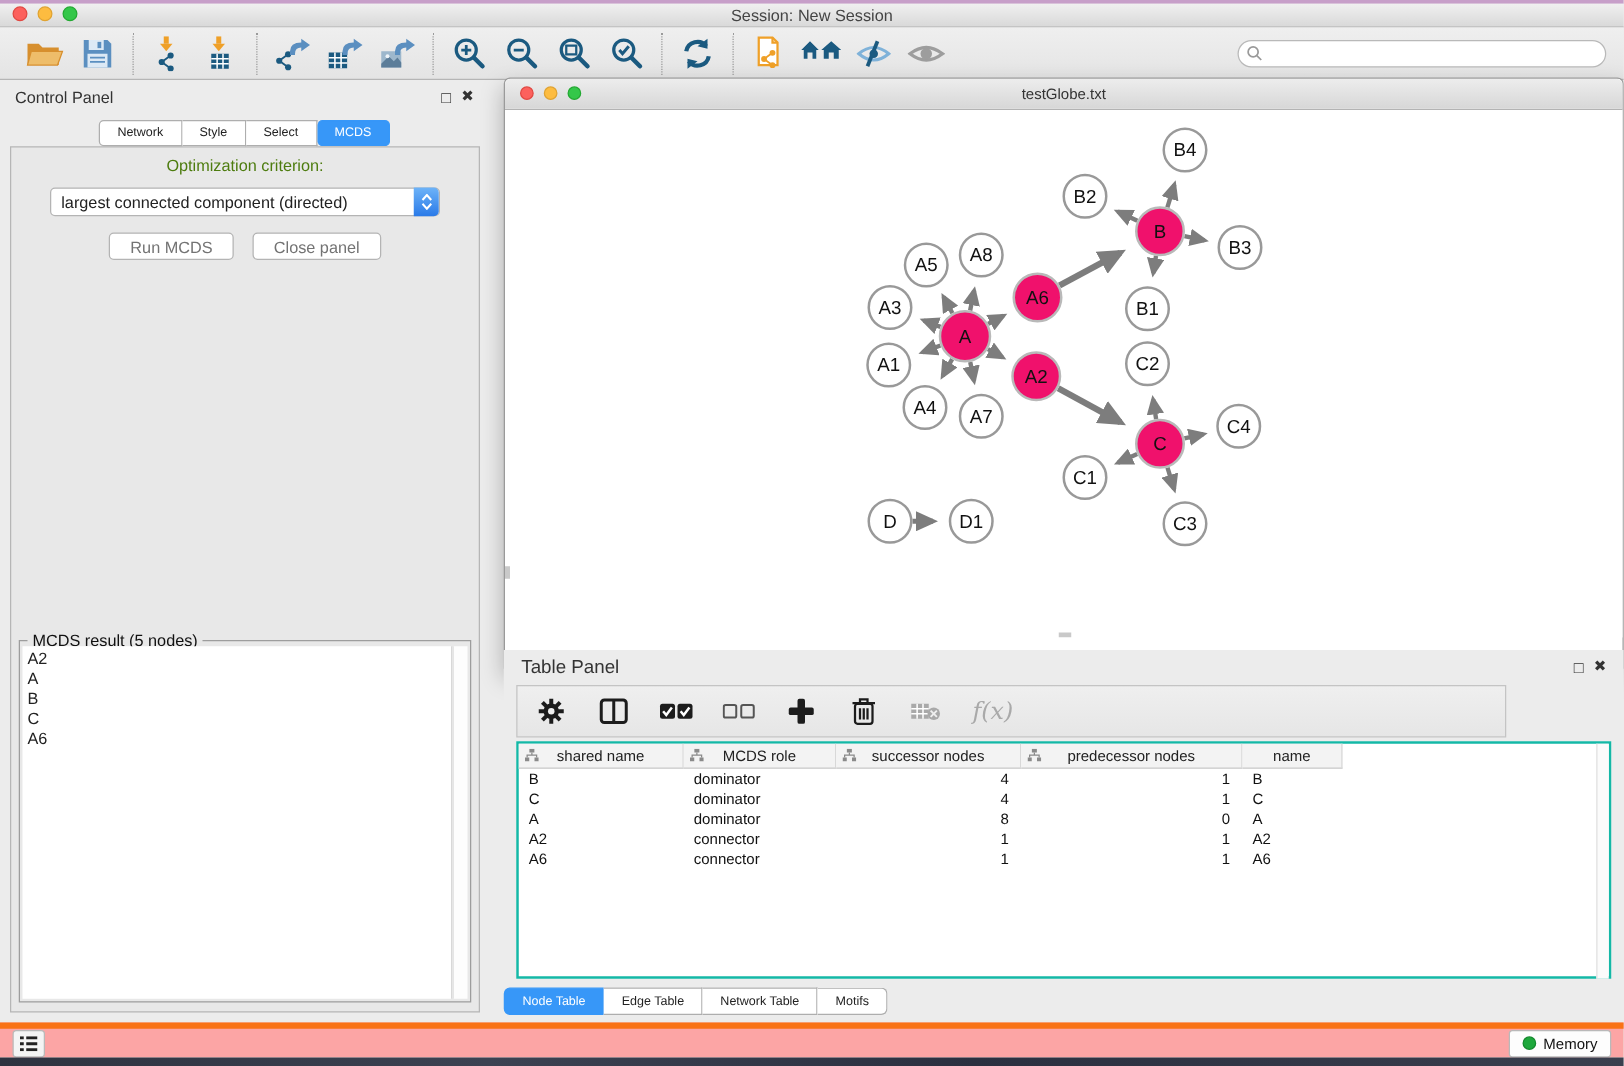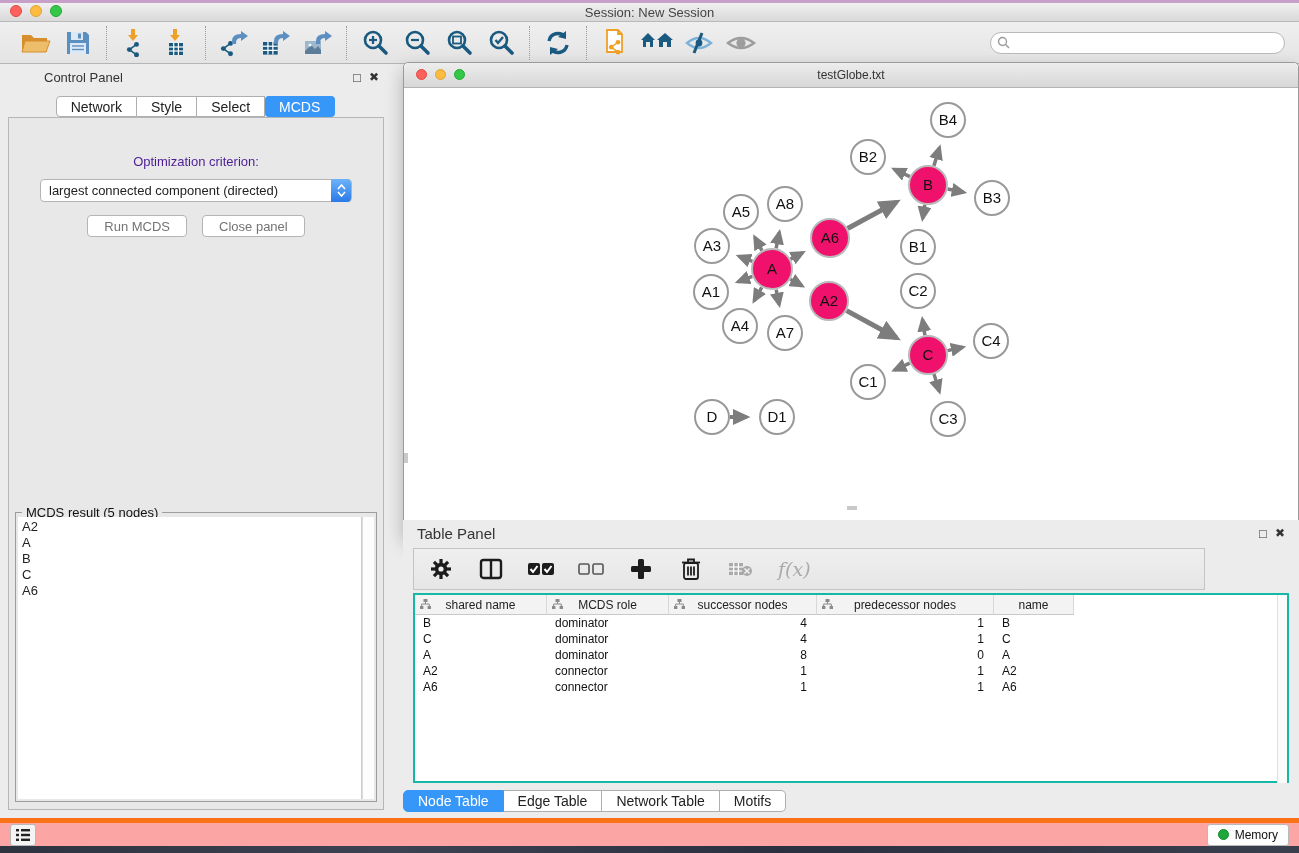--- a/index.html
+++ b/index.html
@@ -27,32 +27,32 @@
   .tb-btn { width:36px; height:34px; display:flex; align-items:center; justify-content:center; cursor:default; }
   .tb-btn svg { display:block; }
   .search-wrap { margin-left:auto; margin-right:6px; position:relative; }
   .search-input { width:295px; height:22px; border:1px solid #b9b9b9; border-radius:11px;
                   background:#fff; padding:0 8px 0 24px; font-size:12px; outline:none; }
   .search-icon { position:absolute; left:7px; top:4px; }
 
   
   .control-panel { position:absolute; left:0; top:64px; width:391px; height:754px; background:#ececec; }
   .cp-header { height:26px; display:flex; align-items:center; padding:0 12px; }
-  .cp-title { font-size:13px; color:#333;margin-left:32px; }
+  .cp-title { font-size:13px; color:#333; }
   .panel-winbtns { margin-left:auto; display:flex; gap:8px; align-items:center; }
   .winbtn { font-size:12px; color:#333; line-height:1; cursor:default; }
   .winbtn.float { font-size:13px; }
   .cp-tabs { position:absolute; left:0; top:32px; width:391px; display:flex; justify-content:center; z-index:2; }
   .seg-tab { height:21px; padding:0 14px; background:#fff; border:1px solid #aeaeae; border-left:none;
-             display:flex; align-items:center; font-size:14px; color:#222; cursor:default; }
+             display:flex; align-items:center; font-size:10px; color:#222; cursor:default; }
   .seg-tab:first-child { border-left:1px solid #aeaeae; border-radius:4px 0 0 4px; }
   .seg-tab.selected { background:#3797f8; color:#fff; border-color:#3797f8; border-radius:4px; }
   .cp-body { position:absolute; left:8px; top:53px; width:376px; height:693px;
              background:#e8e8e8; border:1px solid #b6b6b6; }
-  .opt-label { text-align:center; margin-top:36px; font-size:13px; color:#4c1d95; }
+  .opt-label { text-align:center; margin-top:7px; font-size:13px; color:#4d7c0f; }
   .combo { position:relative; margin:10px auto 0 auto; width:312px; height:23px; background:#fff;
            border:1px solid #b4b4b4; border-radius:4px; display:flex; align-items:center;
            padding-left:8px; font-size:13px; cursor:default; }
   .combo-stepper { position:absolute; right:0; top:-1px; width:20px; height:23px;
                    background:linear-gradient(#6db3f8,#2a7ae8); border-radius:0 4px 4px 0;
                    display:flex; flex-direction:column; align-items:center; justify-content:center; gap:1px; }
   .combo-stepper svg { display:block; }
   .cp-buttons { display:flex; justify-content:center; gap:15px; margin-top:13px; }
   .push-btn { height:22px; padding:0 16px; background:#fff; border:1px solid #b4b4b4; border-radius:4px;
               font-size:13px; color:#737373; display:flex; align-items:center; cursor:default; }

